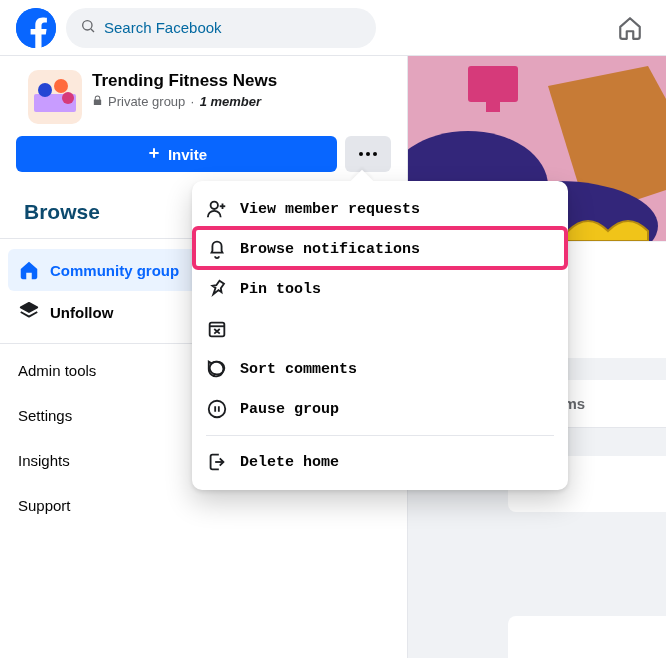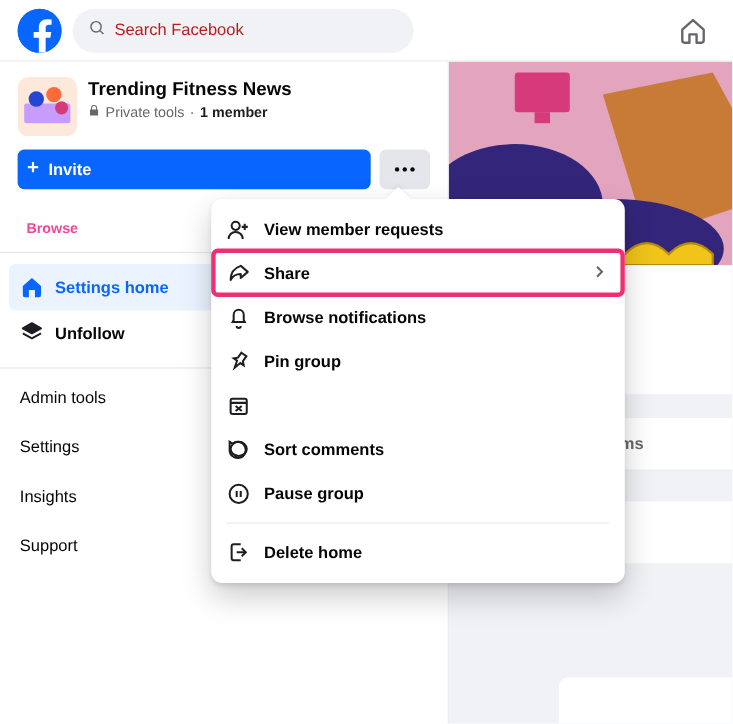--- a/index.html
+++ b/index.html
@@ -3,56 +3,56 @@
 <meta charset="utf-8">
 <style>
   * { box-sizing: border-box; }
   html, body { margin:0; padding:0; font-family: Helvetica, Arial, sans-serif; background:#fff; color:#050505; }
   .root { width:666px; height:658px; position:relative; overflow:hidden; background:#fff; }
 
   
   .topbar { position:absolute; top:0; left:0; right:0; height:56px; display:flex; align-items:center; padding:0 16px; background:#fff; border-bottom:1px solid #e4e6eb; }
   .fb-logo { width:40px; height:40px; border-radius:50%; background:#0866ff; position:relative; margin-right:10px; }
   .fb-logo svg { position:absolute; inset:0; }
-  .search { display:flex; align-items:center; background:#f0f2f5; border-radius:999px; height:40px; width:310px; padding:0 14px; color:#b91c1c; }
+  .search { display:flex; align-items:center; background:#f0f2f5; border-radius:999px; height:40px; width:310px; padding:0 14px; color:#0369a1; }
   .search span.label { margin-left:8px; font-size:15px; }
   .home-btn { margin-left:auto; width:40px; height:40px; display:flex; align-items:center; justify-content:center; color:#65676b; }
 
   
   .content { position:absolute; top:56px; left:0; right:0; bottom:0; display:flex; }
   .sidebar { width:408px; border-right:1px solid #e4e6eb; background:#fff; }
   .main { flex:1; background:#f0f2f5; position:relative; overflow:hidden; }
 
   
-  .grp-hdr { display:flex; align-items:flex-start; padding:14px 16px 0 16px; gap:10px; }
+  .grp-hdr { display:flex; align-items:flex-start; padding:14px 16px 0 28px; gap:10px; }
   .grp-pic { width:54px; height:54px; border-radius:10px; position:relative; overflow:hidden; flex:0 0 54px; }
   .grp-title { font-size:17px; font-weight:600; line-height:22px; }
   .grp-sub { display:flex; align-items:center; gap:5px; color:#65676b; font-size:13px; margin-top:2px; }
   .grp-sub .dot { }
-  .grp-sub .members { font-weight:600; color:#1c1e21; }
+  .grp-sub .members { font-weight:600; color:#1c1e21;font-style:italic; }
 
   .btn-row { display:flex; gap:8px; padding:12px 16px 14px 16px; }
-  .invite-btn { flex:1; height:36px; background:#0866ff; color:#fff; font-weight:600; font-size:15px; border:none; border-radius:6px; display:flex; align-items:center; gap:6px; cursor:pointer;}
+  .invite-btn { flex:1; height:36px; background:#0866ff; color:#fff; font-weight:600; font-size:15px; border:none; border-radius:6px; display:flex; align-items:center; justify-content:center; gap:6px; cursor:pointer;}
   .more-btn { width:46px; height:36px; background:#e4e6eb; border:none; border-radius:6px; display:flex; align-items:center; justify-content:center; cursor:pointer; color:#050505;}
   .more-btn .dots { display:flex; gap:3px; }
   .more-btn .dots i { width:4px; height:4px; border-radius:50%; background:#050505; display:block;}
 
   .tab-bar { display:flex; border-bottom:1px solid #e4e6eb; }
-  .tab { flex:0 0 auto; padding:14px 24px; font-size:13px; font-weight:600; color:#ec4899; cursor:pointer; }
+  .tab { flex:0 0 auto; padding:14px 24px; font-size:21px; font-weight:600; color:#0c4a6e; cursor:pointer; }
 
   .side-list { padding:10px 8px; border-bottom:1px solid #e4e6eb; }
   .side-item { display:flex; align-items:center; gap:10px; padding:10px 10px; font-size:15px; font-weight:600; border-radius:6px; cursor:pointer; }
   .side-item.active { background:#eaf3ff; color:#0866ff; }
   .side-item .ic { width:22px; height:22px; display:flex; align-items:center; justify-content:center; }
 
   .admin-list { padding:4px 8px 6px; }
   .admin-item { display:block; padding:14px 10px; font-size:15px; color:#050505; cursor:pointer; }
 
   
-  .dropdown { position:absolute; top:181px; left:192px; width:376px; background:#fff; border-radius:10px; box-shadow:0 12px 28px rgba(0,0,0,0.2), 0 2px 4px rgba(0,0,0,0.1); padding:8px 0; z-index:20; }
+  .dropdown { position:absolute; top:181px; left:192px; width:376px; background:#fff; border-radius:10px; box-shadow:0 12px 28px rgba(0,0,0,0.2), 0 2px 4px rgba(0,0,0,0.1); padding:8px 0; z-index:20;font-family:Liberation Mono, monospace; }
   .dropdown::before { content:""; position:absolute; top:-8px; left:162px; width:16px; height:16px; background:#fff; transform:rotate(45deg); box-shadow:-2px -2px 3px rgba(0,0,0,0.04); }
   .dd-item { display:flex; align-items:center; gap:12px; padding:9px 14px; font-size:15px; font-weight:600; cursor:pointer; position:relative; }
   .dd-item .ic { width:22px; height:22px; color:#1c1e21; display:flex; align-items:center; justify-content:center;}
   .dd-highlight { position:absolute; border:4px solid #ef2f73; border-radius:6px; pointer-events:none; z-index:22; box-shadow:0 0 0 1px #fff inset; }
   .dd-sep { height:1px; background:#e4e6eb; margin:6px 14px; }
   .chev { position:absolute; right:14px; color:#65676b; }
 
   
   .cover { position:absolute; top:0; left:0; right:0; height:185px; overflow:hidden; }
   .main-title { position:absolute; top:212px; left:32px; font-size:26px; font-weight:700; }
@@ -110,21 +110,21 @@
             </svg>
         </div>
         <div>
           <div class="grp-title">Trending Fitness News</div>
           <div class="grp-sub">
             <span>
               <svg width="11" height="11" viewBox="0 0 24 24" fill="#65676b">
                   <path d="M6 10V7a6 6 0 1 1 12 0v3h1a1 1 0 0 1 1 1v10a1 1 0 0 1-1 1H5a1 1 0 0 1-1-1V11a1 1 0 0 1 1-1zm2 0h8V7a4 4 0 1 0-8 0z"></path>
                 </svg>
             </span>
-            <span>Private tools</span>
+            <span>Private group</span>
             <span class="dot">·</span>
             <span class="members">1 member</span>
           </div>
         </div>
       </div>
 
       <div class="btn-row">
         <button class="invite-btn">
           <span><svg width="16" height="16" viewBox="0 0 24 24" fill="none" stroke="#fff" stroke-width="3">
                 <line x1="12" y1="5" x2="12" y2="19"></line>
@@ -145,21 +145,21 @@
         <div class="tab">Browse</div>
       </div>
 
       <div class="side-list">
         <div class="side-item active">
           <span class="ic">
               <svg width="22" height="22" viewBox="0 0 24 24" fill="#0866ff">
                 <path d="M3 11l9-8 9 8v9a2 2 0 0 1-2 2h-4v-7h-6v7H5a2 2 0 0 1-2-2z"></path>
               </svg>
             </span>
-          <span>Settings home</span>
+          <span>Community group</span>
         </div>
         <div class="side-item">
           <span class="ic">
               <svg width="22" height="22" viewBox="0 0 24 24" fill="none" stroke="#1c1e21" stroke-width="2" stroke-linejoin="round">
                 <path d="M12 2l9 5-9 5-9-5z" fill="#1c1e21"></path>
                 <path d="M3 12l9 5 9-5"></path>
                 <path d="M3 17l9 5 9-5" opacity="0"></path>
               </svg>
             </span>
           <span>Unfollow</span>
@@ -207,45 +207,34 @@
             <circle cx="9" cy="8" r="4"></circle>
             <path d="M2 21c0-4 3-7 7-7s7 3 7 7"></path>
             <line x1="18" y1="6" x2="18" y2="12"></line>
             <line x1="15" y1="9" x2="21" y2="9"></line>
           </svg>
         </span>
       <span>View member requests</span>
     </div>
     <div class="dd-item">
       <span class="ic">
-          <svg width="22" height="22" viewBox="0 0 24 24" fill="none" stroke="#1c1e21" stroke-width="2" stroke-linejoin="round">
-            <path d="M14 4l7 6-7 6v-4c-5 0-8 2-10 6 0-7 4-12 10-14z"></path>
-          </svg>
-        </span>
-      <span>Share</span>
-      <span class="chev"><svg width="18" height="18" viewBox="0 0 24 24" fill="none" stroke="#65676b" stroke-width="2.5">
-            <polyline points="9 6 15 12 9 18"></polyline>
-          </svg></span>
-    </div>
-    <div class="dd-item">
-      <span class="ic">
           <svg width="22" height="22" viewBox="0 0 24 24" fill="none" stroke="#1c1e21" stroke-width="2">
             <path d="M18 16H6l1-2V9a5 5 0 1 1 10 0v5z"></path>
             <path d="M10 20a2 2 0 0 0 4 0"></path>
           </svg>
         </span>
       <span>Browse notifications</span>
     </div>
     <div class="dd-item">
       <span class="ic">
           <svg width="22" height="22" viewBox="0 0 24 24" fill="none" stroke="#1c1e21" stroke-width="2">
             <path d="M9 3l6 0 0 6 3 3-4 0-2 7-2-7-4 0 3-3z" transform="rotate(35 12 12)"></path>
           </svg>
         </span>
-      <span>Pin group</span>
+      <span>Pin tools</span>
     </div>
     <div class="dd-item">
       <span class="ic">
           <svg width="22" height="22" viewBox="0 0 24 24" fill="none" stroke="#1c1e21" stroke-width="2">
             <rect x="4" y="5" width="16" height="15" rx="2"></rect>
             <line x1="4" y1="9" x2="20" y2="9"></line>
             <line x1="9" y1="12" x2="15" y2="17"></line>
             <line x1="15" y1="12" x2="9" y2="17"></line>
           </svg>
         </span>

